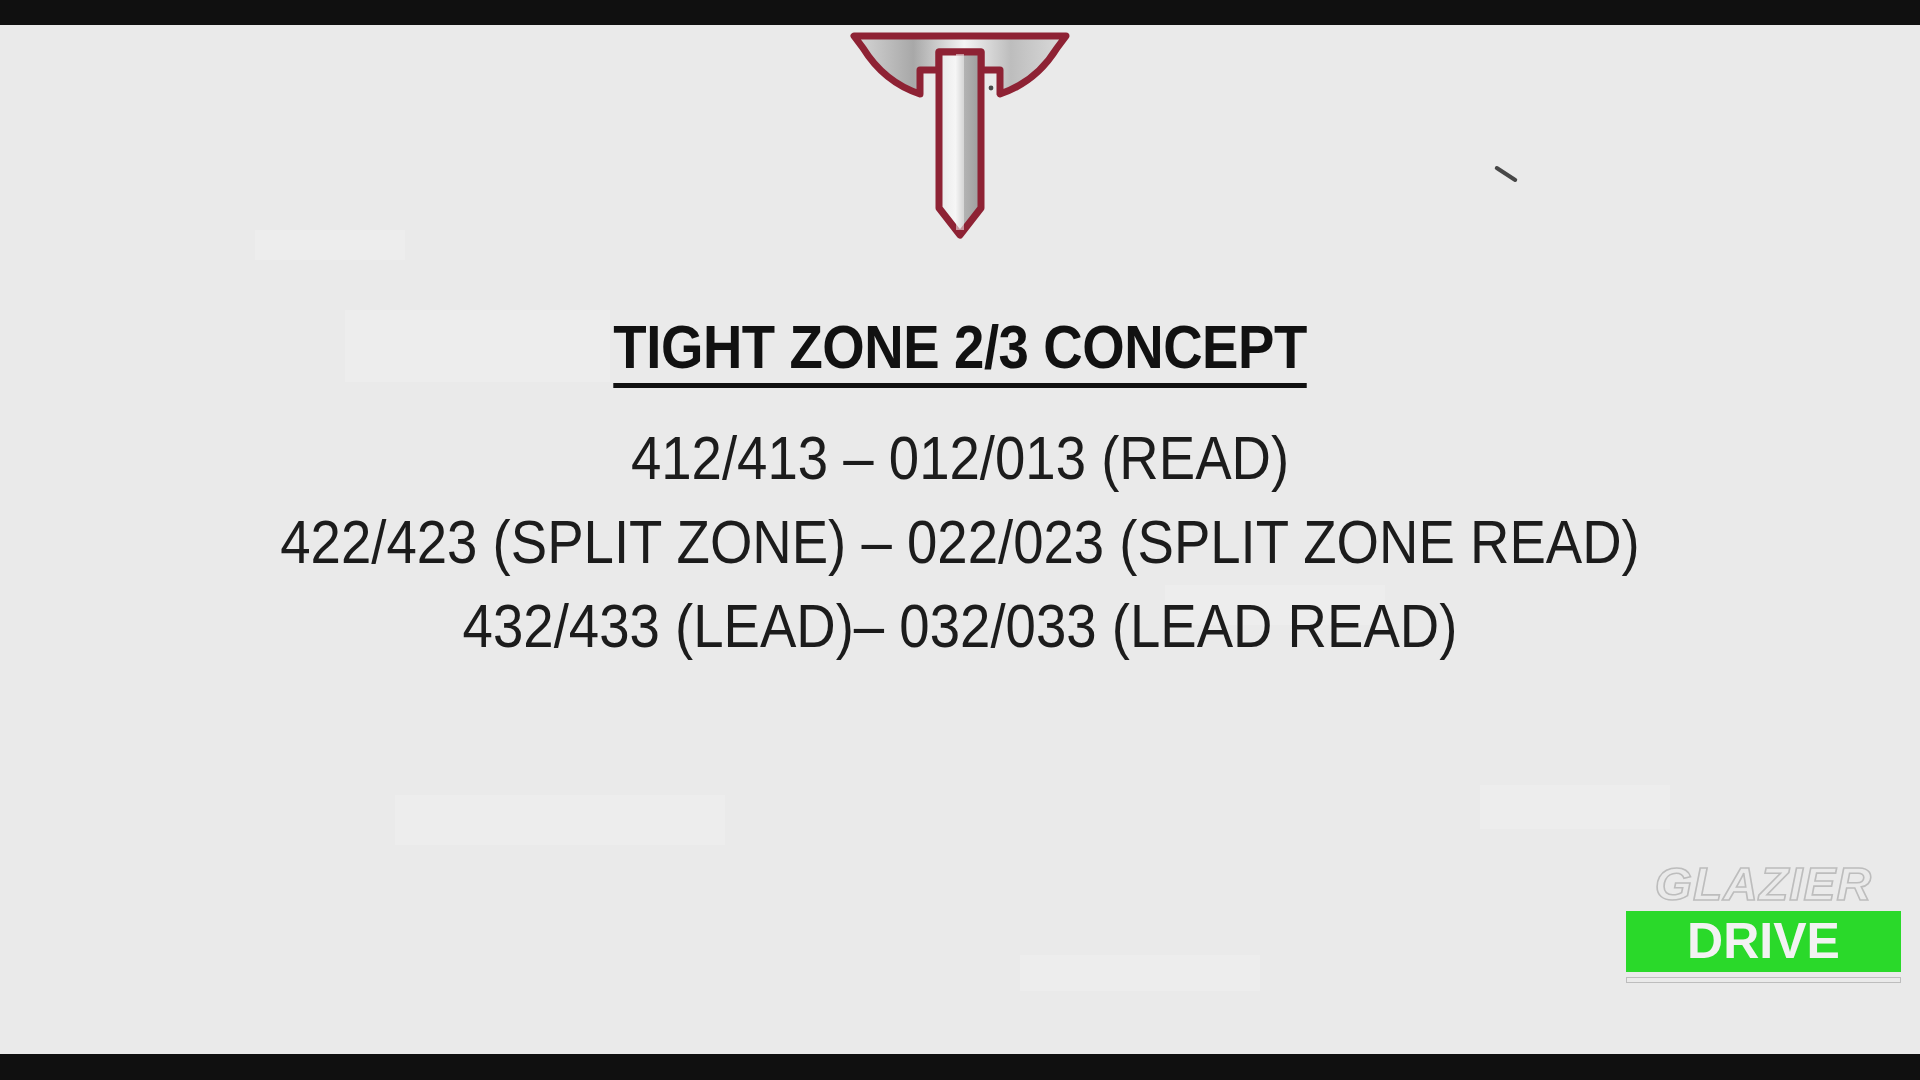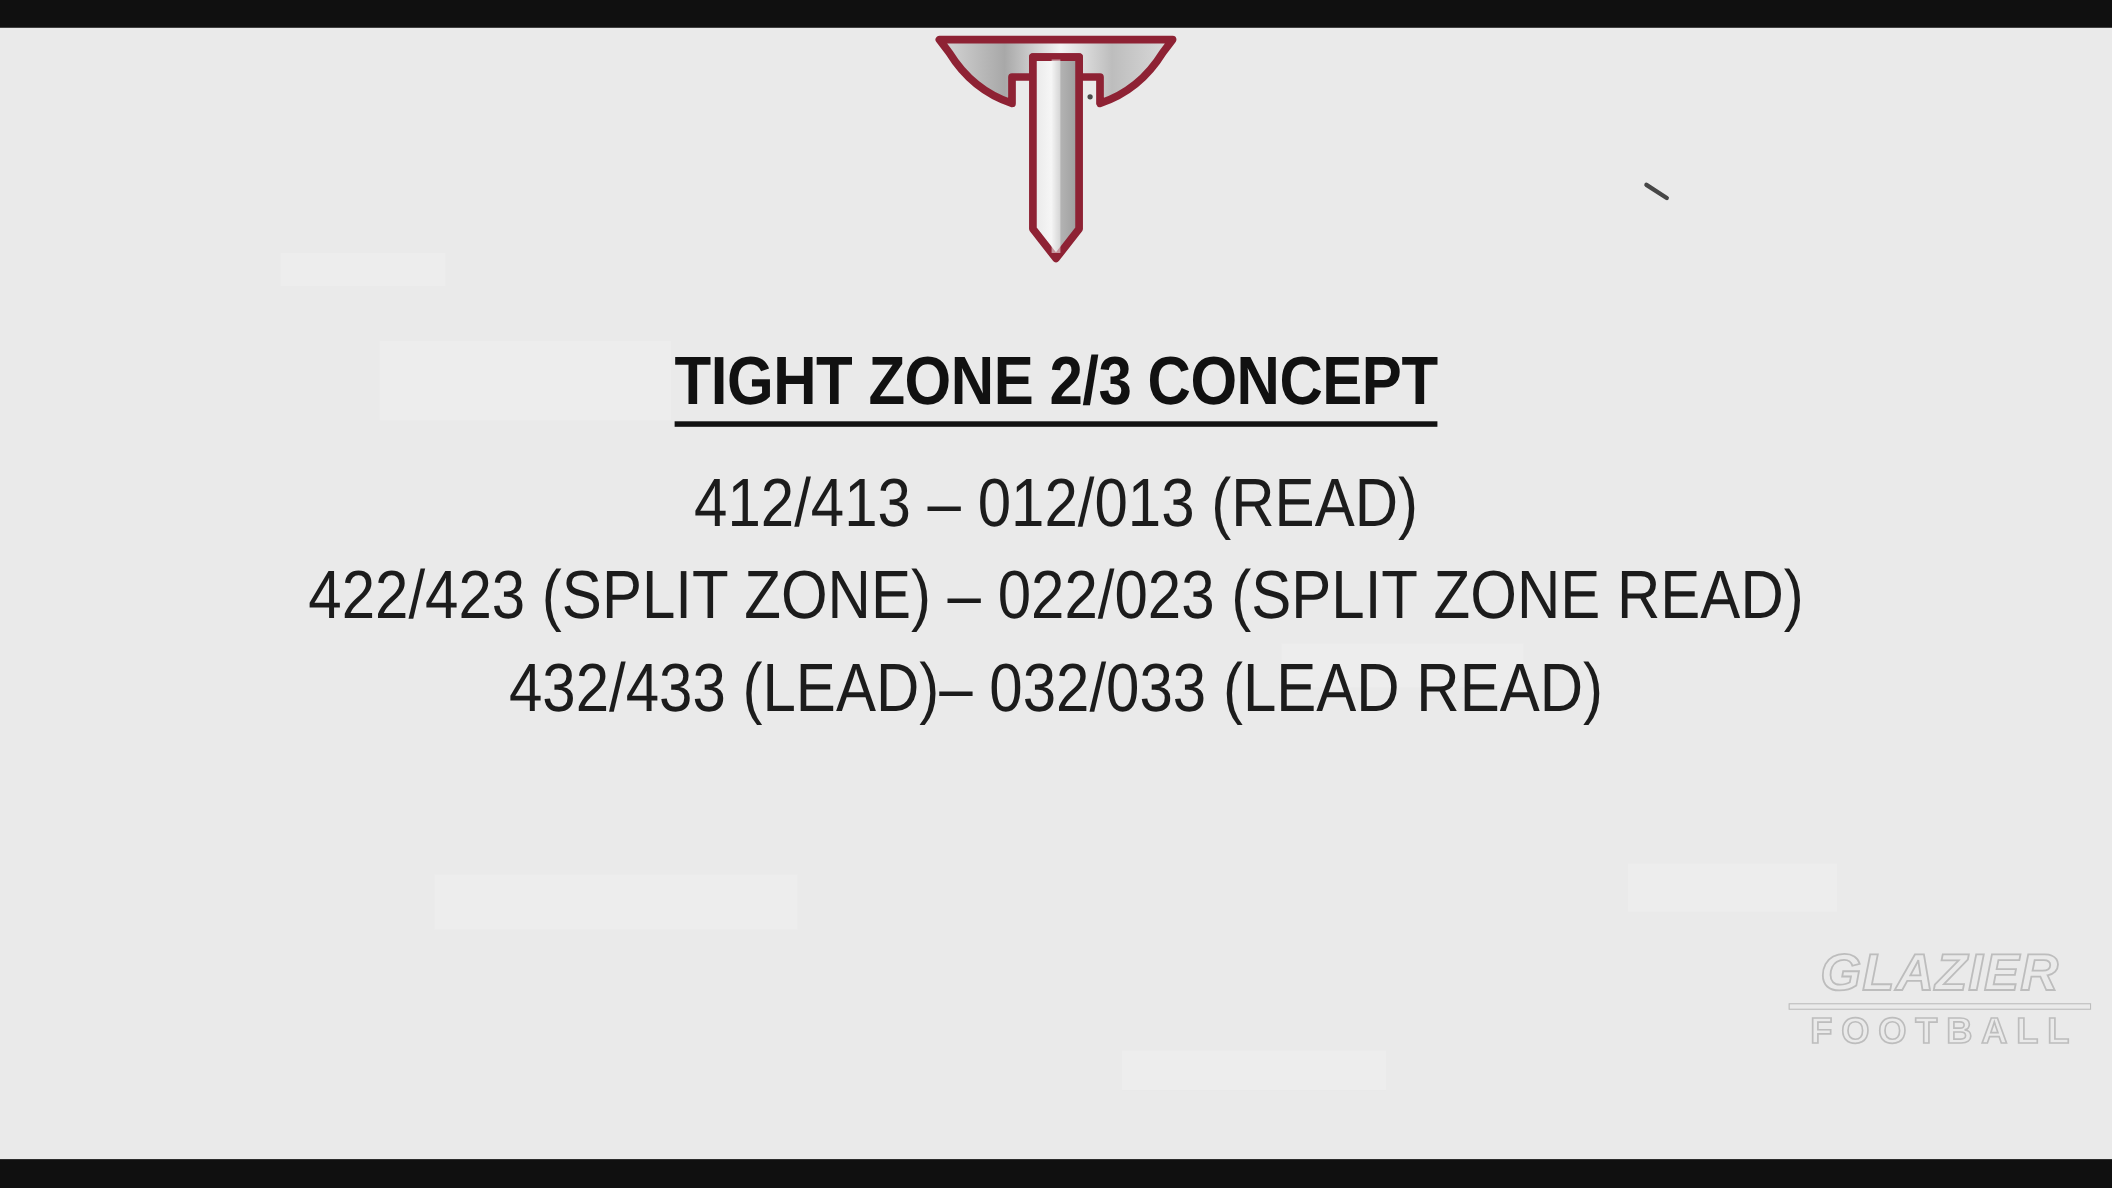--- a/index.html
+++ b/index.html
@@ -196,21 +196,23 @@
       <div>
         <span id="slide-title">TIGHT ZONE 2/3 CONCEPT</span>
       </div>
       <span id="line-1" class="body-line">412/413 – 012/013 (READ)</span>
       <span id="line-2" class="body-line">422/423 (SPLIT ZONE) – 022/023 (SPLIT ZONE READ)</span>
       <span id="line-3" class="body-line">432/433 (LEAD)– 032/033 (LEAD READ)</span>
     </div>
 
     <div id="watermark">
       <span id="wm-glazier">GLAZIER</span>
+      <span id="wm-drive-bar">
+        <span id="wm-drive">DRIVE</span>
+      </span>
       <div id="wm-rule"></div>
-      <span id="wm-football">FOOTBALL</span>
     </div>
 
   </div>
 
   <div id="bar-bottom" class="letterbox"></div>
 
 </div>
 
 </body></html>

